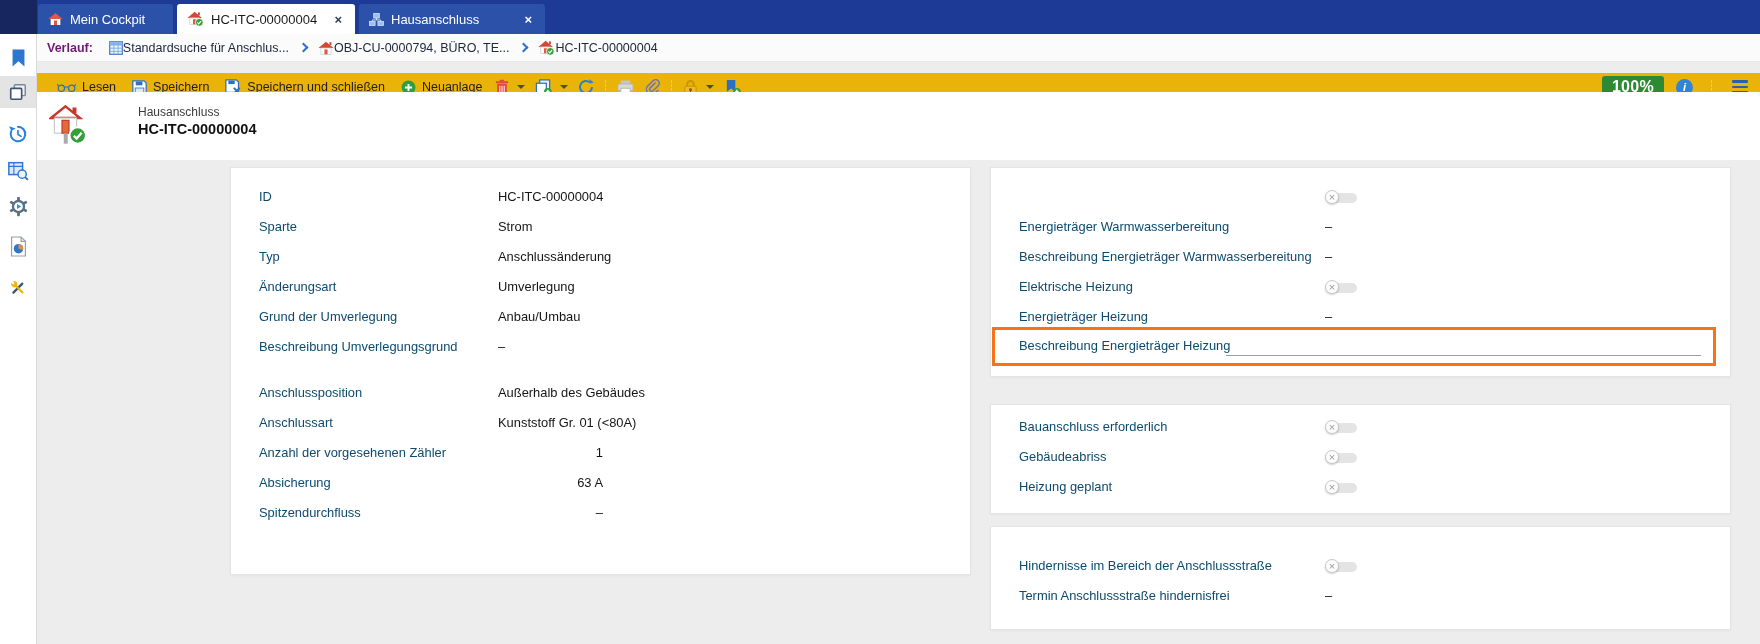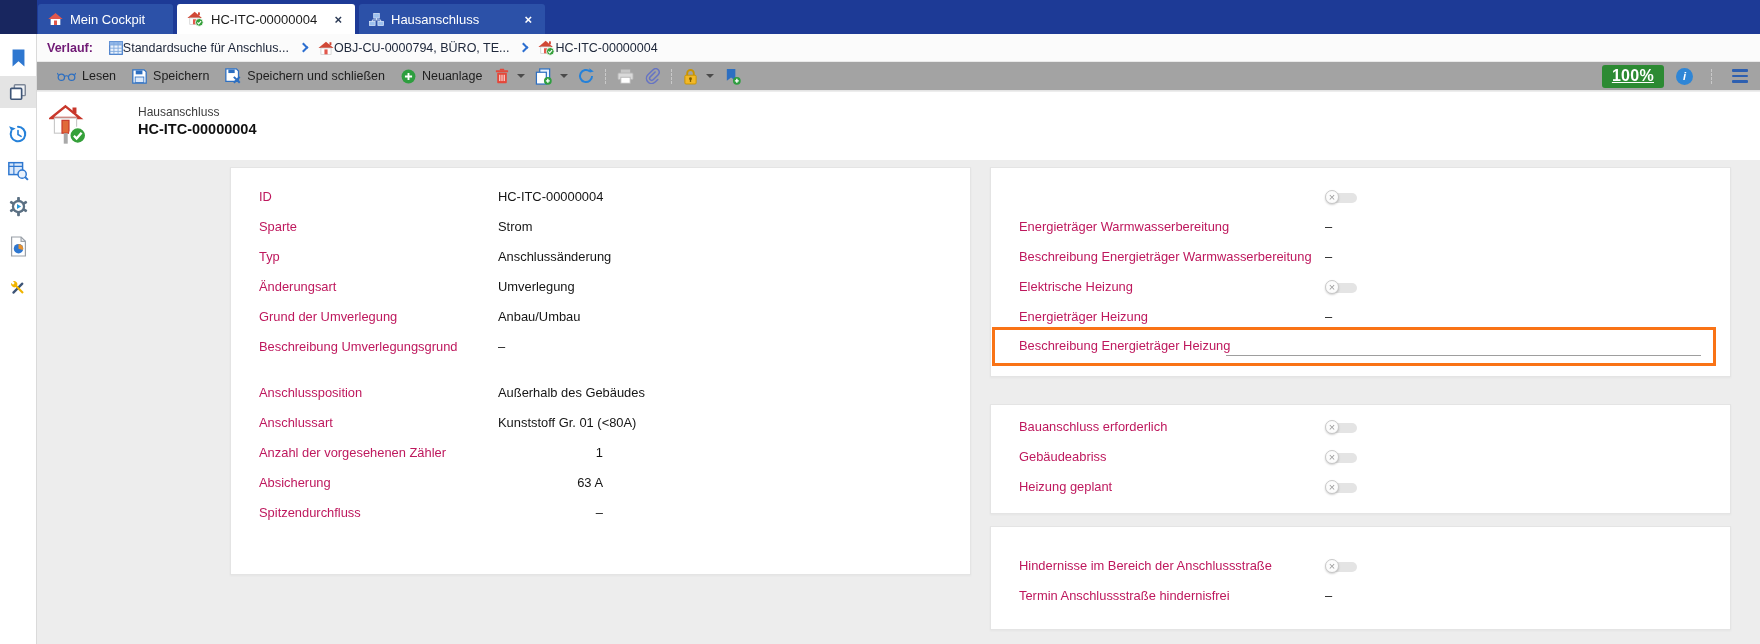--- a/index.html
+++ b/index.html
@@ -16,21 +16,21 @@
   .tab.inactive .tab-close { color:#ffffff; }
   .tab-close::before { content:"\00D7"; }
 
   
   .crumbbar { position:absolute; left:37px; top:34px; width:1723px; height:28px; background:#fbfbfb; border-bottom:1px solid #e9e9e9; display:flex; align-items:center; padding-left:10px; font-size:12.5px; color:#20293c; }
   .crumb-item { display:flex; align-items:center; margin:0 4px; }
   .crumb-sep { width:7px; height:7px; border-right:2px solid #2d6fd0; border-top:2px solid #2d6fd0; transform:rotate(45deg); margin:0 7px; }
   .crumb-prefix { color:#701a75; margin-right:12px;font-weight:bold; }
 
   
-  .toolbar { position:absolute; left:37px; top:62px; width:1723px; height:29px; background:#a3a3a3; border-bottom:1px solid #e4e4e4; display:flex; align-items:center; padding:0 10px 0 12px; font-size:12.5px; color:#1e1e1e; }
+  .toolbar { position:absolute; left:37px; top:73px; width:1723px; height:29px; background:#eab308; border-bottom:1px solid #e4e4e4; display:flex; align-items:center; padding:0 10px 0 12px; font-size:12.5px; color:#1e1e1e; }
   .tbtn { display:flex; align-items:center; gap:6px; padding:0 8px; height:26px; cursor:default; }
   .tbtn-icon-only { padding:0 5px; }
   .caret { width:0; height:0; border-left:4px solid transparent; border-right:4px solid transparent; border-top:4px solid #4a4a4a; margin-left:2px; }
   .tsep { width:1px; height:15px; border-left:1px dashed #c9c9c9; margin:0 6px; }
   .toolbar-right { margin-left:auto; display:flex; align-items:center; gap:12px; }
   .zoom-badge { background:#2c8a33; color:#fff; font-weight:bold; font-size:16px; padding:2.5px 10px; border-radius:3px; letter-spacing:0.3px;text-decoration:underline; }
   .info-dot { width:17px; height:17px; border-radius:50%; background:#2f86d6; color:#fff; font-size:11px; font-weight:bold; text-align:center; line-height:17px; font-style:italic; }
   .info-dot::before { content:"i"; }
   .burger { display:flex; flex-direction:column; gap:3px; padding:2px; }
   .burger span { display:block; width:16px; height:2.4px; background:#2d5fb0; border-radius:1px; }
@@ -49,21 +49,21 @@
   
   .content { position:absolute; left:37px; top:160px; width:1723px; height:484px; background:#ededed; }
   .panel { position:absolute; background:#ffffff; border:1px solid #e4e4e4; box-shadow:0 1px 2px rgba(0,0,0,0.04); }
   .panel-details { left:193px; top:7px; width:741px; height:408px; padding-top:14px; }
   .panel-energy  { left:953px; top:7px; width:741px; height:210px; padding-top:14px; }
   .panel-build   { left:953px; top:244px; width:741px; height:110px; padding-top:7px; }
   .panel-street  { left:953px; top:366px; width:741px; height:104px; padding-top:24px; }
 
   .row { position:relative; height:30px; }
   .spacer { height:16px; }
-  .lbl { position:absolute; left:28px; top:0; line-height:30px; font-size:12.9px; color:#be185d; white-space:nowrap; }
+  .lbl { position:absolute; left:28px; top:0; line-height:30px; font-size:12.9px; color:#0c4a6e; white-space:nowrap; }
   .val { position:absolute; top:0; line-height:30px; font-size:12.9px; color:#151515; white-space:nowrap; }
   .panel-details .val { left:267px; }
   .panel-details .val.num { left:267px; width:105px; text-align:right; }
   .panel-energy .val, .panel-street .val { left:334px; }
 
   
   .toggle { position:absolute; left:334px; top:8px; width:34px; height:15px; }
   .toggle .track { position:absolute; left:5px; top:2.5px; width:27px; height:10px; background:#e4e4e4; border-radius:5px; }
   .toggle .knob { position:absolute; left:0; top:0; width:14px; height:14px; background:#fcfcfc; border:1px solid #c9c9c9; border-radius:50%; box-shadow:0 1px 2px rgba(0,0,0,0.18); color:#9b9b9b; font-size:11px; line-height:12px; text-align:center; }
   .toggle .knob::before { content:"\00D7"; }

